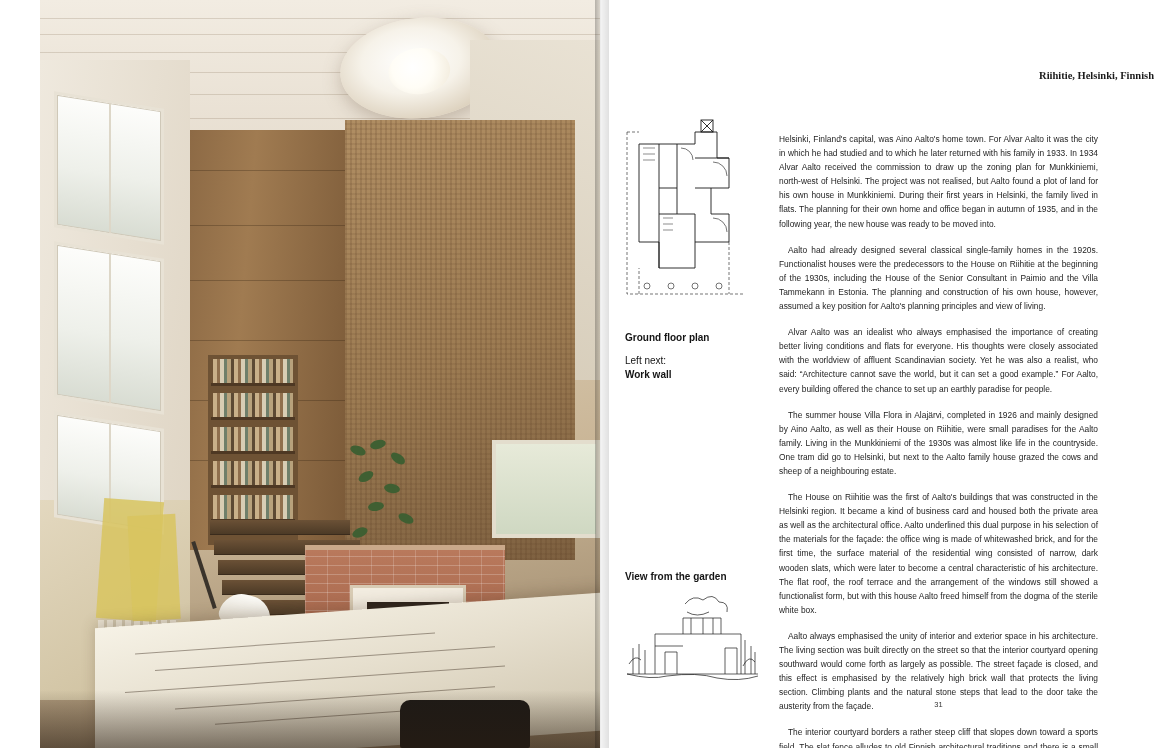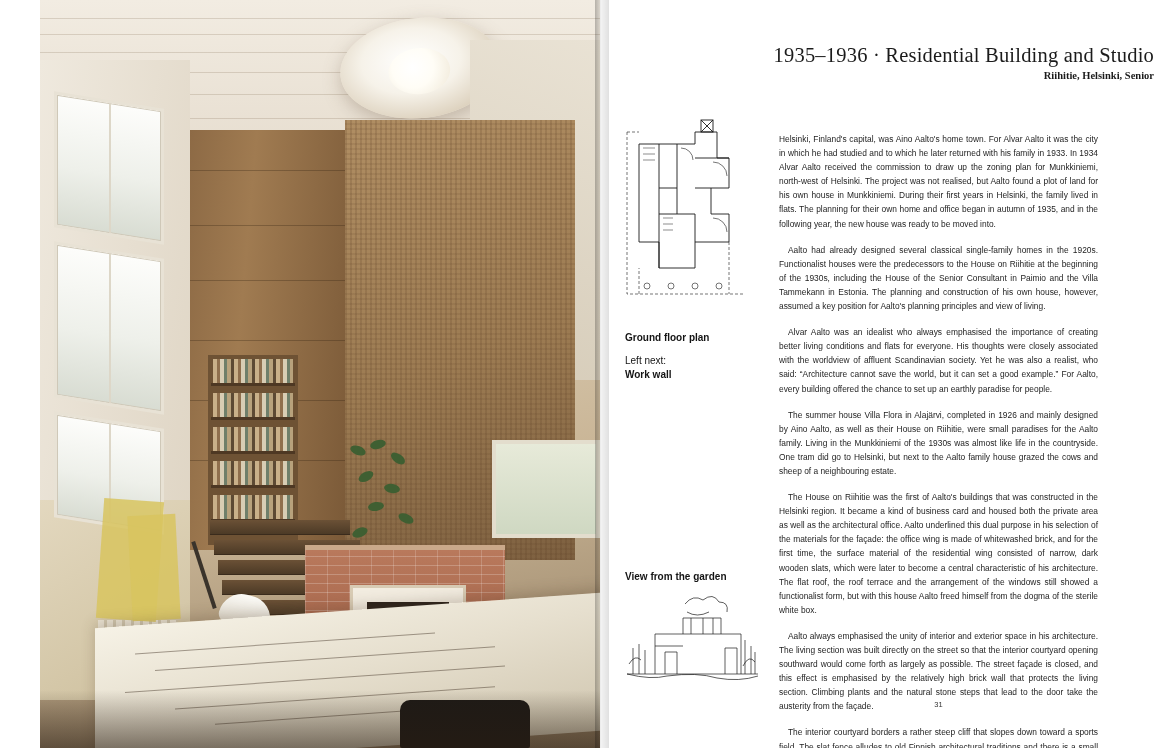--- a/index.html
+++ b/index.html
@@ -381,22 +381,21 @@
 
       <div class="chair"></div>
       <div class="dark-shadow"></div>
     </div>
   </div>
 
   <div class="gutter"></div>
 
   <div class="right-page">
 
-    <div class="headline">1935–1936 · Residential Building and Studio</div>
-    <div class="subhead">Riihitie, Helsinki, Senior</div>
+    <div class="subhead">Riihitie, Helsinki, Finnish</div>
 
     <svg class="plan" viewBox="0 0 125 195">
       <g fill="none" stroke="#1a1a1a" stroke-width="0.9">
         <path d="M14 26 H70 V14 H92 V40 H104 V70 H86 V96 H104 V124 H70 V150 H34 V124 H14 Z"></path>
         <path d="M34 26 V150"></path>
         <path d="M52 26 V96"></path>
         <path d="M70 40 H104"></path>
         <path d="M70 70 H86"></path>
         <path d="M34 96 H70"></path>
         <path d="M34 70 H52"></path>

